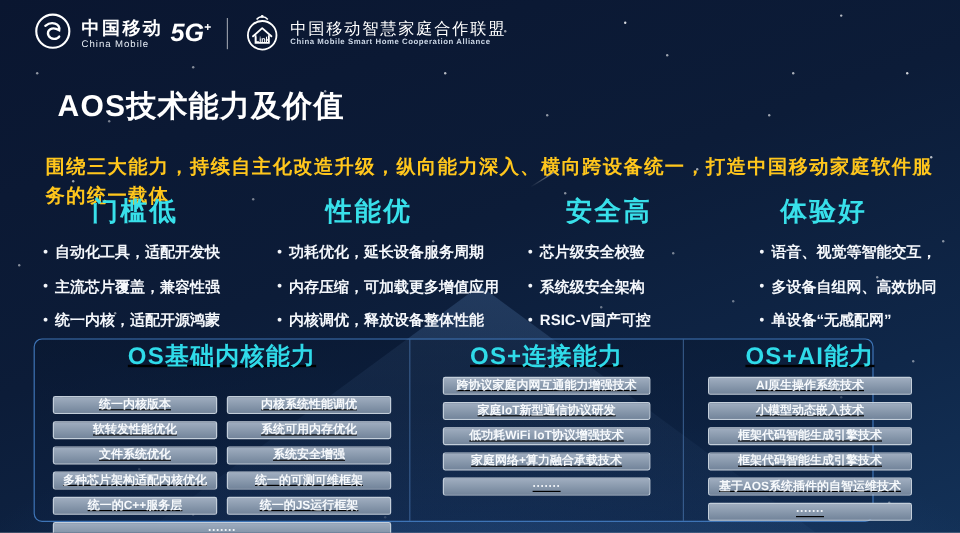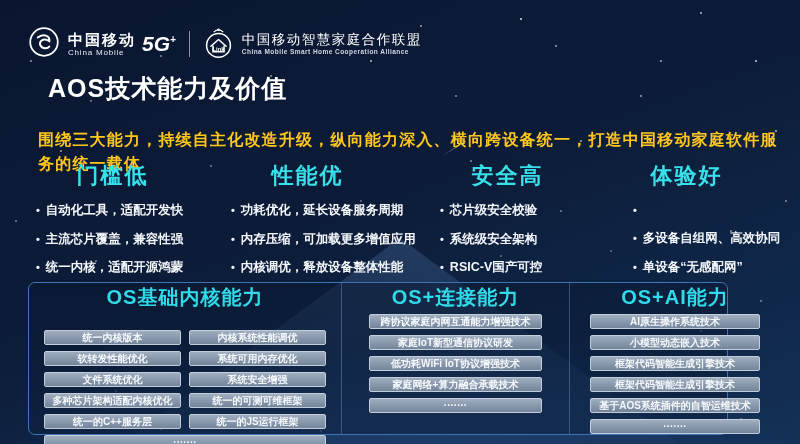--- a/index.html
+++ b/index.html
@@ -32,21 +32,21 @@
       555px 45px 0 0 rgba(255,255,255,.6), 115px 390px 0 0 rgba(255,255,255,.3),
       640px 408px 0 0 rgba(255,255,255,.35),200px 332px 0 0 rgba(255,255,255,.3);
   }
   .streak{position:absolute;left:440px;top:148px;width:28px;height:1px;
     background:linear-gradient(90deg,transparent,rgba(255,255,255,.55));transform:rotate(-32deg);}
   
   .beam{position:absolute;left:120px;top:238px;width:560px;height:206px;
     background:linear-gradient(180deg,rgba(120,170,230,.20),rgba(120,170,230,.04));
     clip-path:polygon(50% 0,100% 100%,0 100%);}
   
-  .header-bar{position:absolute;top:24px;left:28px;height:40px;display:flex;align-items:center;color:#fff;}
+  .header-bar{position:absolute;top:8px;left:28px;height:40px;display:flex;align-items:center;color:#fff;}
   .brand-text{margin-left:8px;line-height:1;}
   .brand-cn{font-size:15px;font-weight:800;letter-spacing:2px;}
   .brand-en{font-size:8px;letter-spacing:.8px;margin-top:2px;color:#e8eef6;}
   .fiveg{font-size:21px;font-weight:800;font-style:italic;margin-left:6px;letter-spacing:0;}
   .fiveg sup{font-size:10px;}
   .hdr-divider{width:1px;height:26px;background:rgba(255,255,255,.55);margin:0 13px;}
   .alliance{margin-left:8px;line-height:1;}
   .alliance-cn{font-size:13.5px;font-weight:400;letter-spacing:1.5px;}
   .alliance-en{font-size:6.5px;letter-spacing:.45px;margin-top:3px;color:#cdd8e7;font-weight:700;}
   
@@ -59,21 +59,21 @@
   .feature-item{display:flex;align-items:flex-start;font-size:12.5px;font-weight:700;color:#f4f7fb;
     margin-bottom:13px;line-height:1.25;white-space:nowrap;}
   .feature-item .dot{margin-right:6px;font-size:11px;line-height:1.4;}
   .feature:nth-child(1) .feature-item{padding-left:6px;}
   .feature:nth-child(2) .feature-item{padding-left:36px;}
   .feature:nth-child(3) .feature-item{padding-left:20px;}
   .feature:nth-child(4) .feature-item{padding-left:38px;}
   
   .panel{position:absolute;left:28px;top:282px;width:700px;height:153px;box-sizing:border-box;
     border:1.5px solid #3e74b6;border-radius:7px;display:flex;
-    background:linear-gradient(180deg,rgba(8,22,46,.45),rgba(12,32,64,.55));}
+    background:linear-gradient(180deg,rgba(8,22,46,.45),rgba(12,32,64,.55));text-decoration:underline;}
   .cap-section{flex:none;padding-top:2px;box-sizing:border-box;}
   .sec-kernel{width:312px;}
   .sec-connect{width:228px;border-left:1px solid rgba(88,138,200,.5);}
   .sec-ai{width:211px;border-left:1px solid rgba(88,138,200,.5);}
   .section-title{text-align:center;font-size:20px;font-weight:800;color:#2fdbe9;letter-spacing:1px;
     height:25px;line-height:25px;margin-bottom:4px;}
   .tag{height:15px;line-height:13px;box-sizing:border-box;border:1px solid #c3ceda;border-radius:2px;
     background:linear-gradient(180deg,#9fadbf,#73859b);color:#f6f9fc;font-size:10px;font-weight:700;
     text-align:center;margin-bottom:6px;white-space:nowrap;overflow:hidden;}
   .tag-grid{display:grid;grid-template-columns:1fr 1fr;column-gap:8px;padding:16px 15px;}
@@ -163,20 +163,21 @@
       </div>
     <div class="feature-item">
         <span class="dot">•</span>
         <span>RSIC-V国产可控</span>
       </div>
   </div>
   <div class="feature">
     <div class="feature-title">体验好</div>
     <div class="feature-item">
         <span class="dot">•</span>
+        <span>语音、视觉等智能交互，</span>
       </div>
     <div class="feature-item">
         <span class="dot">•</span>
         <span>多设备自组网、高效协同</span>
       </div>
     <div class="feature-item">
         <span class="dot">•</span>
         <span>单设备“无感配网”</span>
       </div>
   </div>

